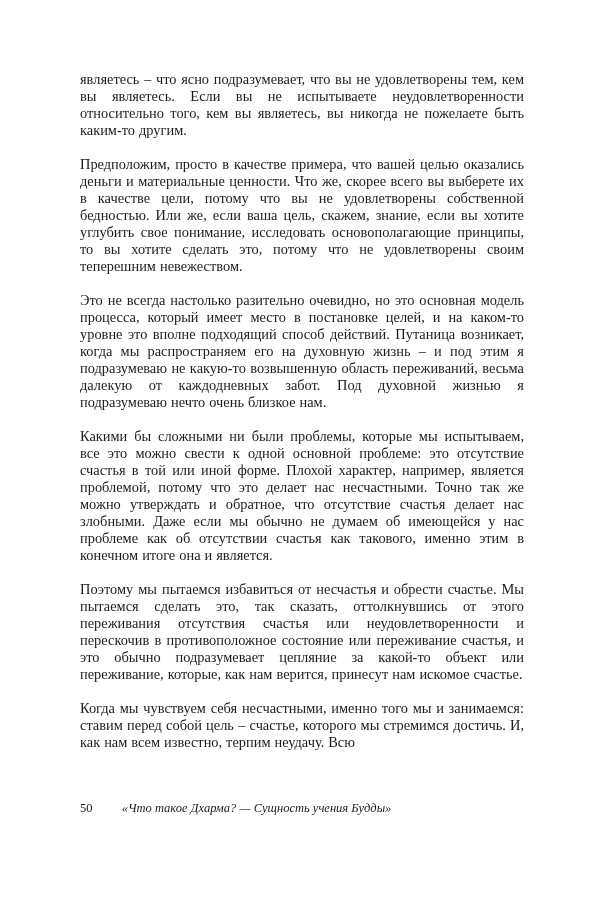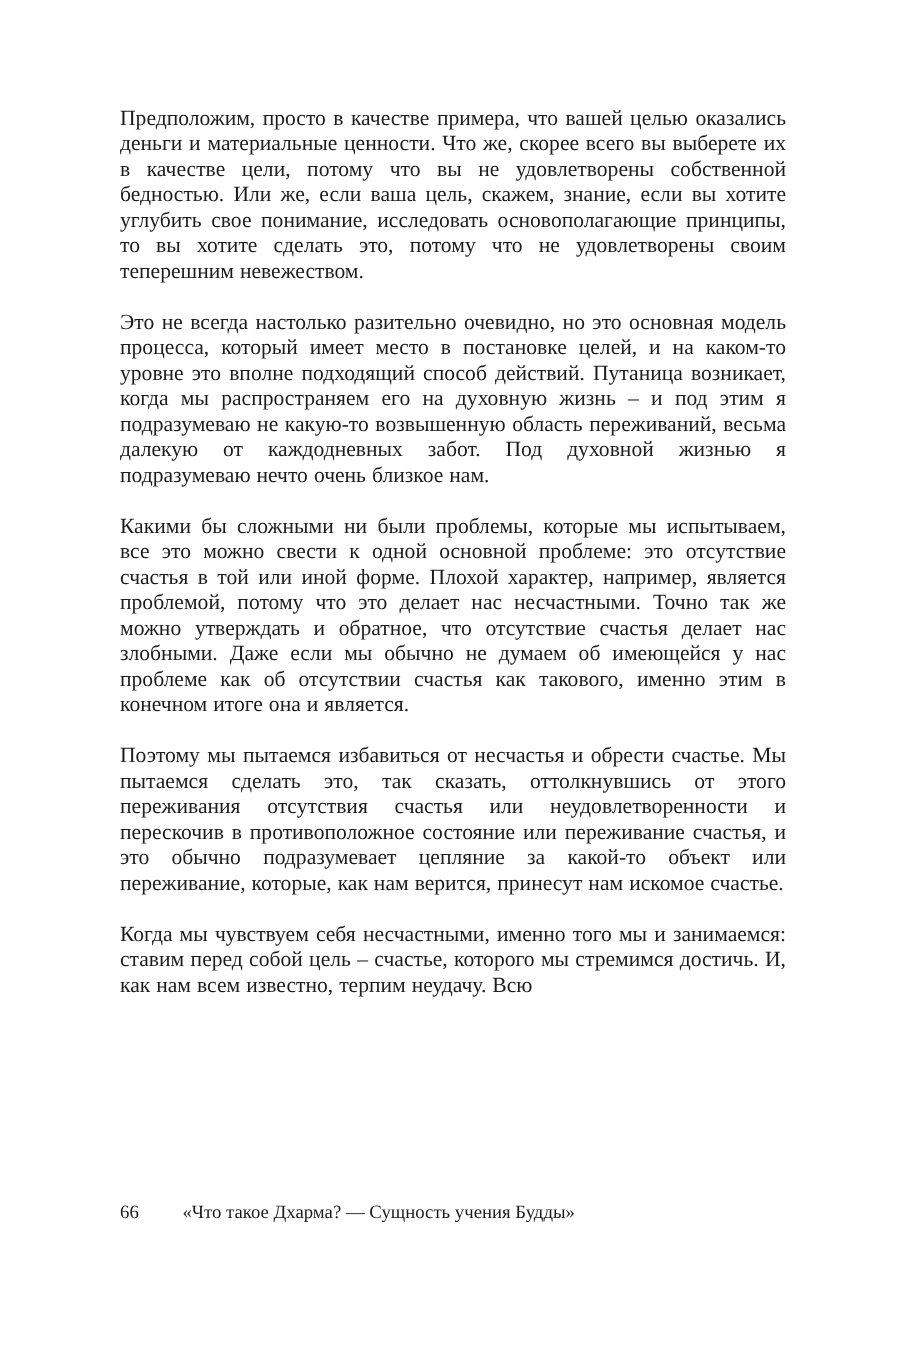--- a/index.html
+++ b/index.html
@@ -44,31 +44,33 @@
     width: 460px;
     font-size: 12.5px;
     line-height: 16px;
     white-space: nowrap;
   }
   .pagenum {
     display: inline-block;
     font-style: normal;
   }
   .booktitle {
+    font-style: italic;
     margin-left: 26px;
   }
 </style>
 </head>
 <body>
 
 <div class="page">
   <div class="text-block">
+    <p>являетесь – что ясно подразумевает, что вы не удовлетворены тем, кем вы являетесь. Если вы не испытываете неудовлетворенности относительно того, кем вы являетесь, вы никогда не пожелаете быть каким-то другим.</p>
     <p>Предположим, просто в качестве примера, что вашей целью оказались деньги и материальные ценности. Что же, скорее всего вы выберете их в качестве цели, потому что вы не удовлетворены собственной бедностью. Или же, если ваша цель, скажем, знание, если вы хотите углубить свое понимание, исследовать основополагающие принципы, то вы хотите сделать это, потому что не удовлетворены своим теперешним невежеством.</p>
     <p>Это не всегда настолько разительно очевидно, но это основная модель процесса, который имеет место в постановке целей, и на каком-то уровне это вполне подходящий способ действий. Путаница возникает, когда мы распространяем его на духовную жизнь – и под этим я подразумеваю не какую-то возвышенную область переживаний, весьма далекую от каждодневных забот. Под духовной жизнью я подразумеваю нечто очень близкое нам.</p>
     <p>Какими бы сложными ни были проблемы, которые мы испытываем, все это можно свести к одной основной проблеме: это отсутствие счастья в той или иной форме. Плохой характер, например, является проблемой, потому что это делает нас несчастными. Точно так же можно утверждать и обратное, что отсутствие счастья делает нас злобными. Даже если мы обычно не думаем об имеющейся у нас проблеме как об отсутствии счастья как такового, именно этим в конечном итоге она и является.</p>
     <p>Поэтому мы пытаемся избавиться от несчастья и обрести счастье. Мы пытаемся сделать это, так сказать, оттолкнувшись от этого переживания отсутствия счастья или неудовлетворенности и перескочив в противоположное состояние или переживание счастья, и это обычно подразумевает цепляние за какой-то объект или переживание, которые, как нам верится, принесут нам искомое счастье.</p>
     <p>Когда мы чувствуем себя несчастными, именно того мы и занимаемся: ставим перед собой цель – счастье, которого мы стремимся достичь. И, как нам всем известно, терпим неудачу. Всю</p>
   </div>
   <div class="footer">
-    <span class="pagenum">66</span>
+    <span class="pagenum">50</span>
     <span class="booktitle">«Что такое Дхарма? — Сущность учения Будды»</span>
   </div>
 </div>
 
 </body></html>

